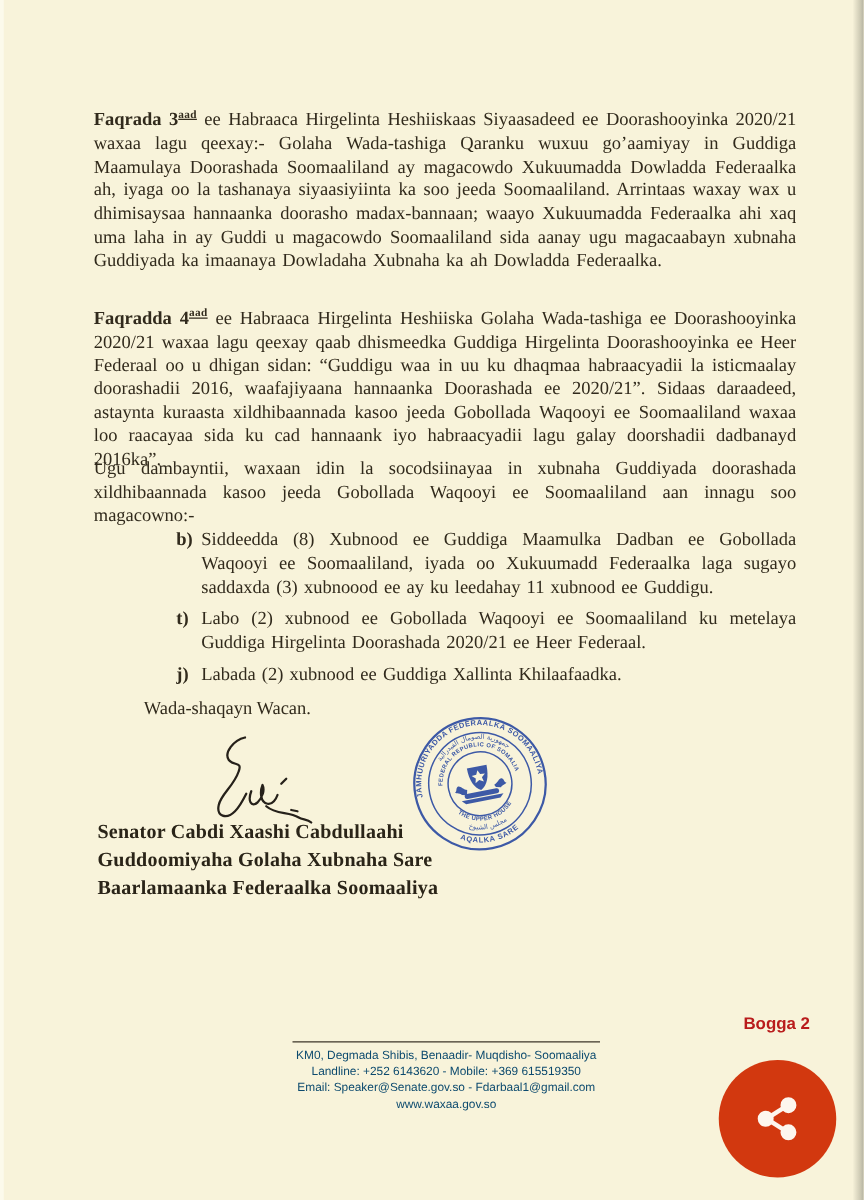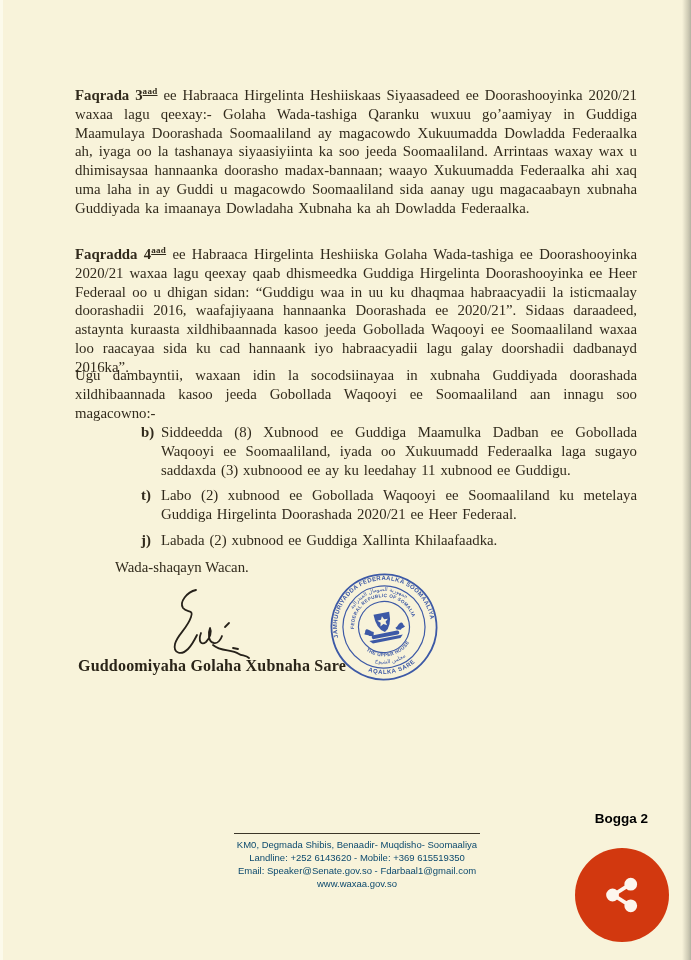--- a/index.html
+++ b/index.html
@@ -27,21 +27,21 @@
 
   .sig-svg{position:absolute;left:130px;top:582px;}
   .sig-svg path{fill:none;stroke:#26211a;stroke-width:1.8;stroke-linecap:round;stroke-linejoin:round;}
 
   .seal{position:absolute;left:329px;top:572px;width:110px;height:110px;opacity:.92;}
 
   .name-block{position:absolute;left:78px;top:655px;font-weight:bold;
     font-size:16px;line-height:22.6px;color:#2a2418;letter-spacing:.2px;}
 
   .page-num{position:absolute;right:43px;top:811px;
-    font-family:"Liberation Sans", sans-serif;font-size:13.5px;font-weight:600;color:#000000;padding-left:32px;}
+    font-family:"Liberation Sans", sans-serif;font-size:13.5px;font-weight:600;color:#b91c1c;padding-left:32px;}
 
   .footer{position:absolute;left:227px;top:833px;width:260px;text-align:center;
     font-family:"Liberation Sans", sans-serif;color:#0c4a6e;}
   .footer .divider{width:246px;margin:0 auto 4px auto;border-top:1.6px solid #3c3628;}
   .footer .fline{font-size:9.5px;line-height:13px;}
 
   .fab{position:absolute;left:575px;top:848px;width:94px;height:94px;border-radius:50%;
     background:#d2380f;display:flex;align-items:center;justify-content:center;cursor:pointer;}
 </style>
 </head>
@@ -123,21 +123,23 @@
       <path d="M55,44 l1.6,3.4 3.8,.3 -2.9,2.5 .9,3.7 -3.4,-2 -3.4,2 .9,-3.7 -2.9,-2.5 3.8,-.3 z" fill="#f8f3da"></path>
       <path d="M44,58 c-3,-1 -5,-5 -7,-4 c-2,1 -1,4 -3,4 c2,2 4,1 5,3 l4,1 z"></path>
       <path d="M66,58 c3,-1 5,-5 7,-4 c2,1 1,4 3,4 c-2,2 -4,1 -5,3 l-4,-1 z"></path>
       <rect x="41" y="61" width="28" height="4" rx="2"></rect>
       <path d="M38,66 h34 l-3,3 h-28 z"></path>
     </g>
   </g>
 </svg>
 
 <div class="name-block">
+  <div>Senator Cabdi Xaashi Cabdullaahi</div>
   <div>Guddoomiyaha Golaha Xubnaha Sare</div>
+  <div>Baarlamaanka Federaalka Soomaaliya</div>
 </div>
 
 <div class="page-num">Bogga 2</div>
 
 <div class="footer">
   <div class="divider"></div>
   <div class="fline">KM0, Degmada Shibis, Benaadir- Muqdisho- Soomaaliya</div>
   <div class="fline">Landline: +252 6143620 - Mobile: +369 615519350</div>
   <div class="fline">Email: Speaker@Senate.gov.so - Fdarbaal1@gmail.com</div>
   <div class="fline">www.waxaa.gov.so</div>

